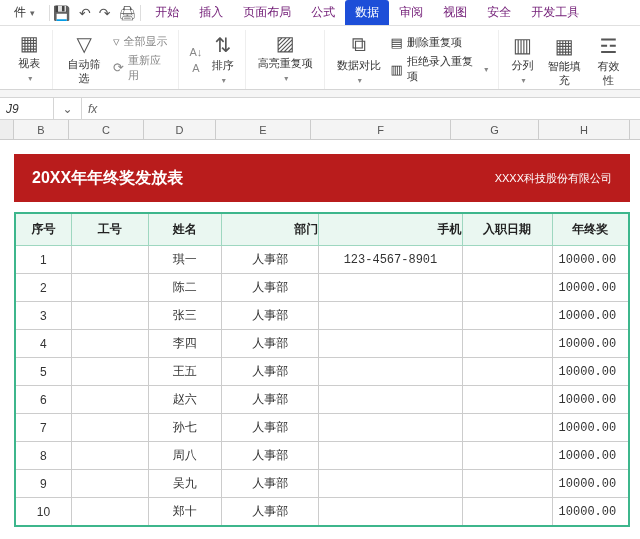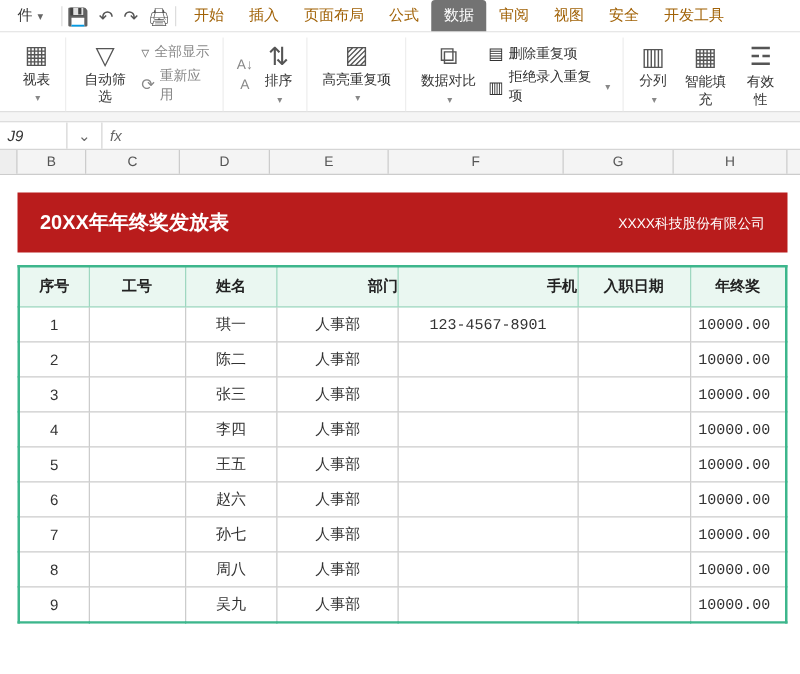--- a/index.html
+++ b/index.html
@@ -5,22 +5,22 @@
   * { box-sizing: border-box; margin: 0; padding: 0; }
   body { font-family: "Microsoft YaHei", Arial, sans-serif; font-size: 12px; background: #fff; width: 640px; overflow: hidden; }
   
   
   .ribbon-tabs { display: flex; align-items: center; background: #fff; border-bottom: 1px solid #e0e0e0; height: 26px; padding: 0 4px; }
   .ribbon-tabs .file-btn { padding: 0 10px; height: 100%; display: flex; align-items: center; gap: 4px; font-size: 12px; color: #333; }
   .ribbon-tabs .file-btn .chev { font-size: 9px; color: #666; }
   .ribbon-tabs .sep { width: 1px; height: 16px; background: #ddd; margin: 0 4px; }
   .ribbon-tabs .qat { display: flex; gap: 8px; align-items: center; }
   .ribbon-tabs .qat span { color: #555; font-size: 14px; }
-  .ribbon-tabs .tab { padding: 0 10px; height: 100%; display: flex; align-items: center; font-size: 12px; color: #a16207; cursor: pointer; }
-  .ribbon-tabs .tab.active { background: #737373; color: #fff; border-radius: 3px 3px 0 0; }
+  .ribbon-tabs .tab { padding: 0 10px; height: 100%; display: flex; align-items: center; font-size: 12px; color: #701a75; cursor: pointer; }
+  .ribbon-tabs .tab.active { background: #1d4ed8; color: #fff; border-radius: 3px 3px 0 0; }
   
   
   .ribbon-bar { display: flex; background: #fff; border-bottom: 1px solid #d5d5d5; height: 64px; padding: 4px 6px 0 6px; }
   .ribbon-group { display: flex; flex-direction: column; align-items: center; padding: 0 6px; border-right: 1px solid #eee; }
   .ribbon-group:last-child { border-right: none; }
   .ribbon-big { display: flex; flex-direction: column; align-items: center; justify-content: center; height: 56px; padding: 0 4px; cursor: pointer; }
   .ribbon-big .ico { font-size: 20px; color: #555; height: 26px; display: flex; align-items: center; }
   .ribbon-big .lbl { font-size: 11px; color: #333; line-height: 14px; text-align: center; white-space: pre-line; }
   .ribbon-mini { display: flex; align-items: center; gap: 4px; font-size: 11px; color: #888; padding: 2px 4px; cursor: pointer; }
   .ribbon-mini .micon { font-size: 13px; }
@@ -271,15 +271,24 @@
         </tr>
         <tr>
           <td>9</td>
           <td></td>
           <td>吴九</td>
           <td>人事部</td>
           <td class="phone"></td>
           <td></td>
           <td class="num">10000.00</td>
         </tr>
+        <tr>
+          <td>10</td>
+          <td></td>
+          <td>郑十</td>
+          <td>人事部</td>
+          <td class="phone"></td>
+          <td></td>
+          <td class="num">10000.00</td>
+        </tr>
       </tbody>
   </table>
 </div>
 
 </body></html>

